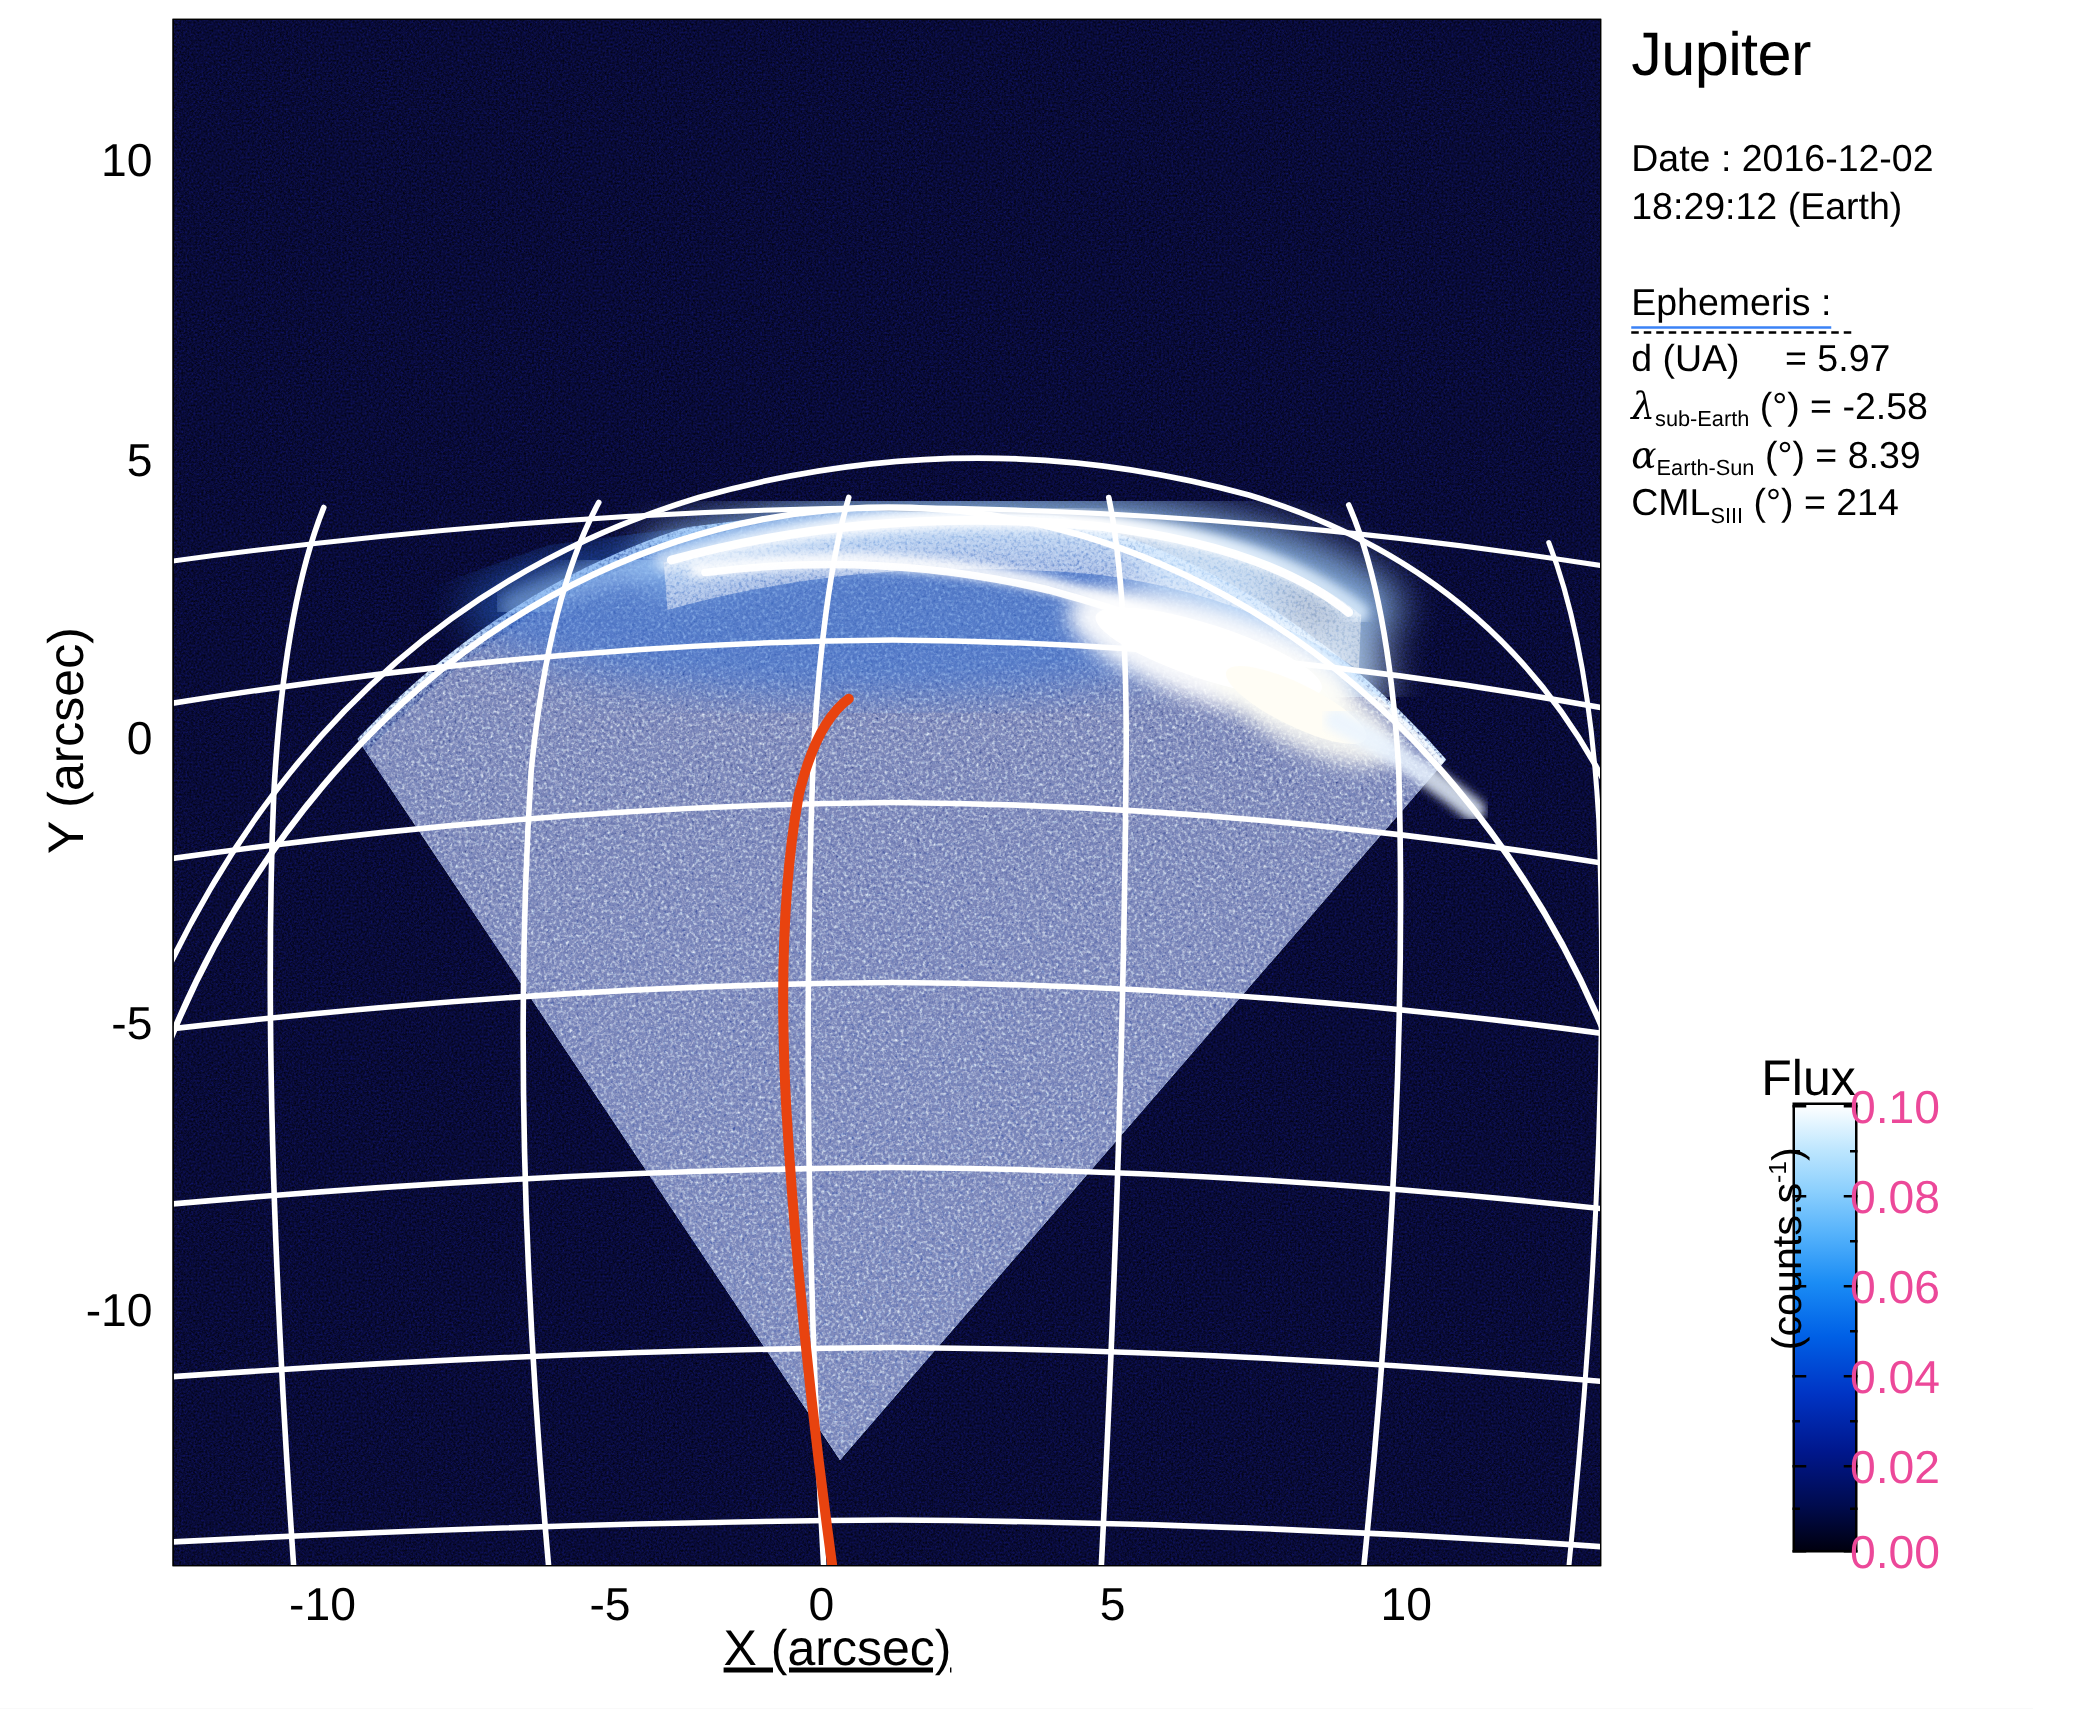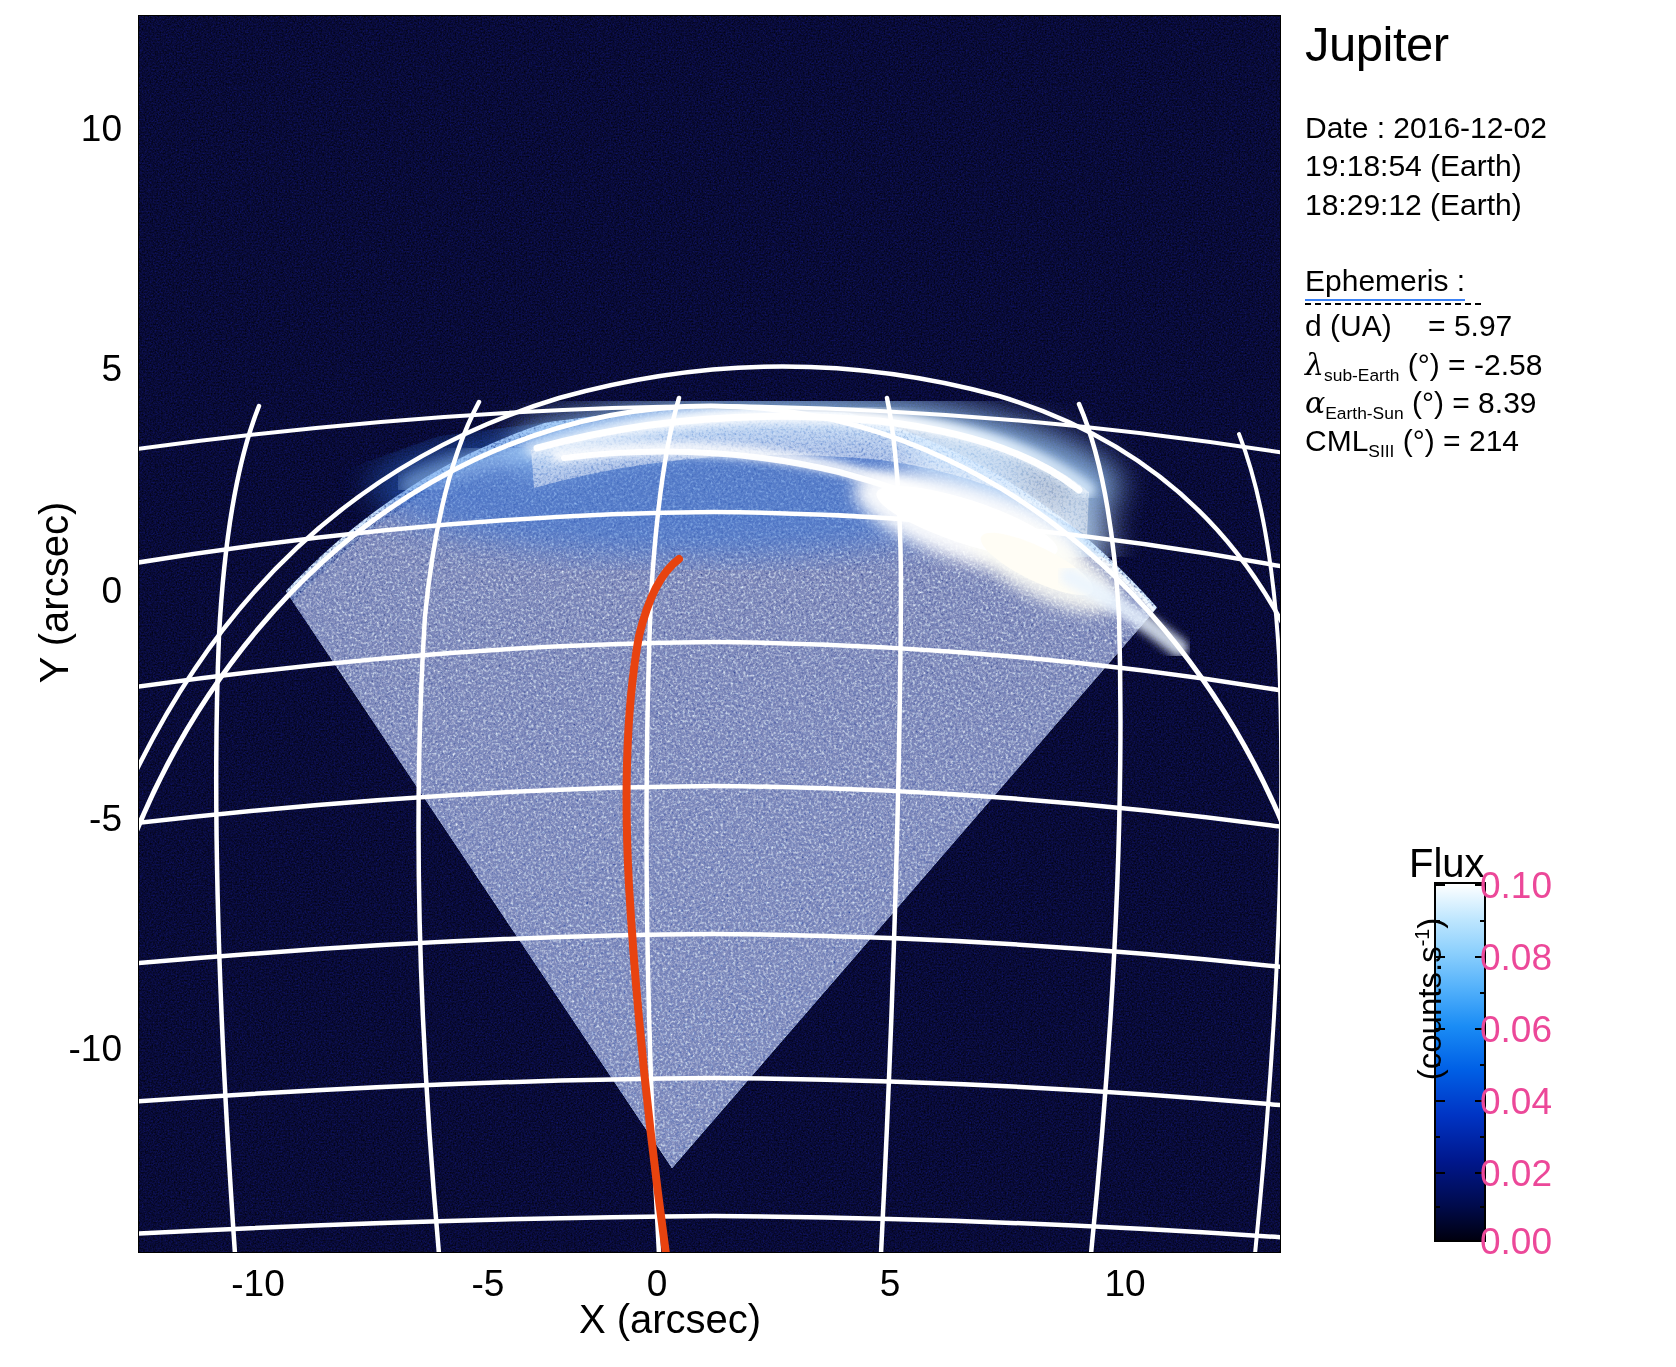--- a/index.html
+++ b/index.html
@@ -52,20 +52,21 @@
     white-space: nowrap;
   }
   #xlabel {
     position: absolute;
     left: 540px; top: 1297px;
     width: 260px;
     text-align: center;
     font-size: 40px;
     color: #000;
     white-space: nowrap;
+    text-decoration: underline;
   }
 
   
   #info-panel {
     position: absolute;
     left: 1297px; top: 0px;
     width: 379px; height: 790px;
   }
   #obj-title {
     font-size: 49px; color: #000;
@@ -329,21 +330,20 @@
   <div class="tick-label xtick" style="left:845px;top:1265px;width:90px;">5</div>
   <div class="tick-label xtick" style="left:1070px;top:1265px;width:110px;">10</div>
   <div id="xlabel">X (arcsec)</div>
 
   <div id="info-panel">
 
     <div id="obj-title">Jupiter</div>
 
     <div class="blk">
       <div class="info-line">Date : 2016-12-02</div>
-      <div class="info-line">19:18:54 (Earth)</div>
       <div class="info-line">18:29:12 (Earth)</div>
     </div>
 
     <div class="blk">
       <div class="sec-head">Ephemeris :</div>
       <div class="dashrule"></div>
 
       <div class="info-line">
         <span>d</span>
         <span>(UA)</span>

